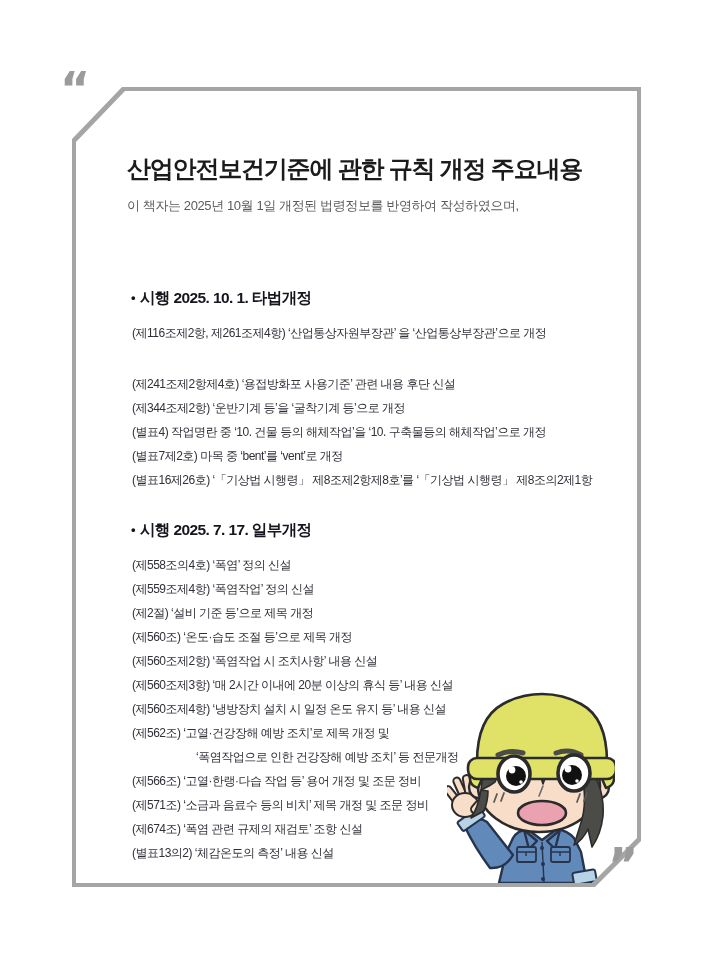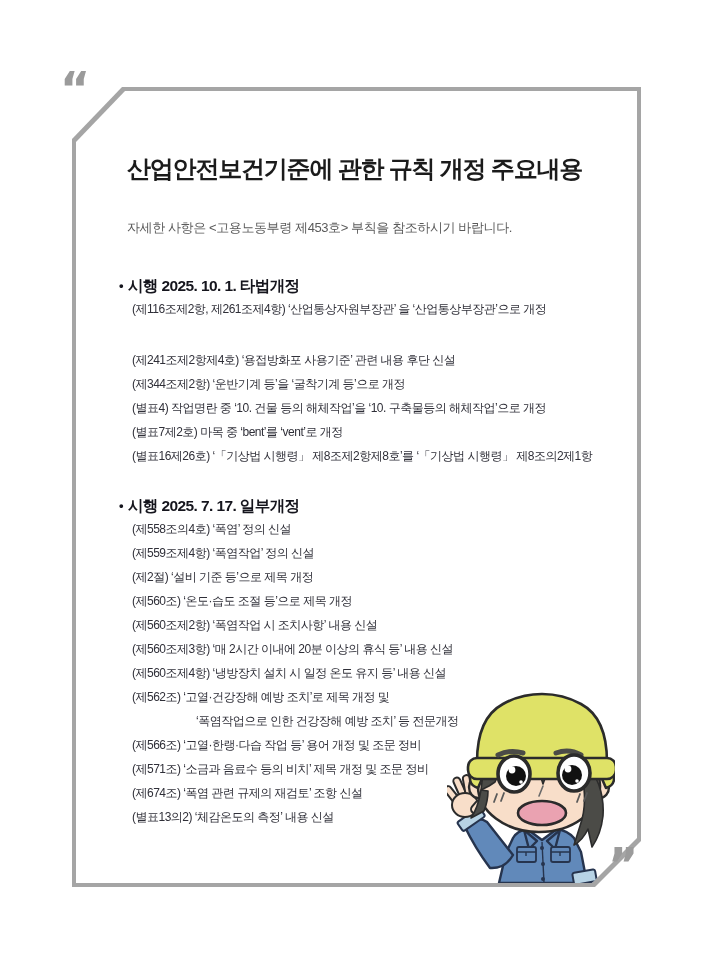--- a/index.html
+++ b/index.html
@@ -32,21 +32,21 @@
     position:absolute;left:51px;top:104px;margin:0;
     font-size:13px;line-height:22px;letter-spacing:-0.4px;
     color:var(--c-intro,#5a5a5a);
   }
   .content{
     position:absolute;left:43px;top:184px;width:500px;
   }
   .sec{margin:0 0 0 0;}
   .sec + .sec{margin-top:27px;}
   .sec-h{
-    margin:0;font-size:15.5px;font-weight:bold;letter-spacing:-0.6px;
+    margin:12px;font-size:15.5px;font-weight:bold;letter-spacing:-0.6px;
     color:var(--c-heading,#15151d);line-height:22px;white-space:nowrap;
   }
   .sec-h .bullet{font-size:13px;margin-right:5px;vertical-align:1px;}
   .item{
     margin:0;padding-left:13px;font-size:12px;line-height:24px;
     letter-spacing:-0.5px;color:var(--c-item,#2f2f38);white-space:nowrap;
   }
   .item.indent-a{padding-left:105px;}
   .item.indent-b{padding-left:77px;}
   .mascot{position:absolute;left:371px;top:599px;width:168px;height:193px;}
@@ -57,22 +57,21 @@
 <div class="page">
 
   <div class="quote open">“</div>
 
   <div class="frame">
     <div class="frame-inner">
 
       <h1 class="title">산업안전보건기준에 관한 규칙 개정 주요내용</h1>
 
       <p class="intro">
-        <br>
-        <span>자세한 사항은 &lt;고용노동부령 제453호&gt; 부칙을 참조하시기 바랍니다.</span>
+        <span>이 책자는 2025년 10월 1일 개정된 법령정보를 반영하여 작성하였으며,</span><br>
       </p>
 
       <div class="content">
 
         <section class="sec">
           <h2 class="sec-h"><span class="bullet">•</span><span>시행 2025. 10. 1. 타법개정</span></h2>
           <p class="item">(제116조제2항, 제261조제4항) ‘산업통상자원부장관’ 을 ‘산업통상부장관’으로 개정</p>
         </section>
 
         <section class="sec">

